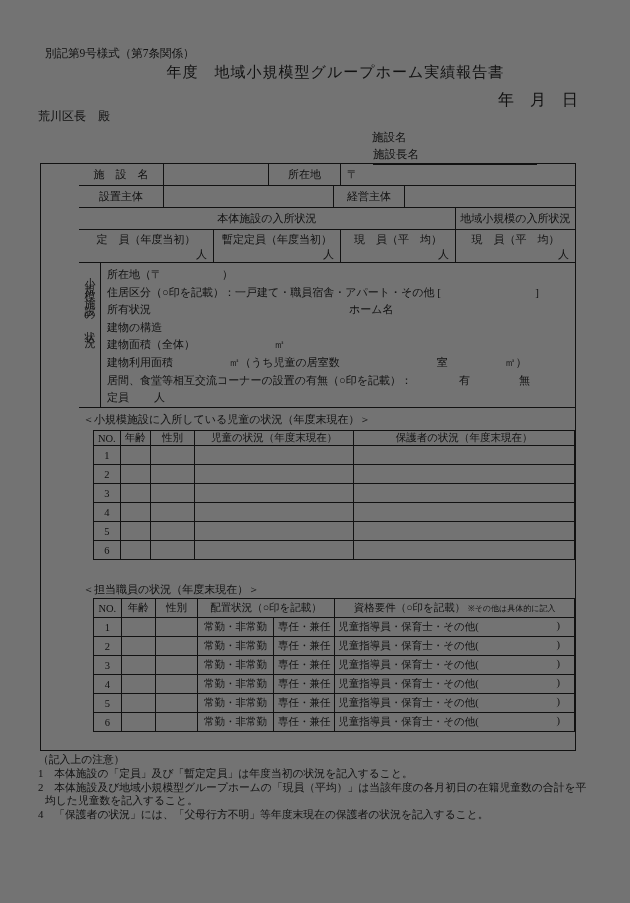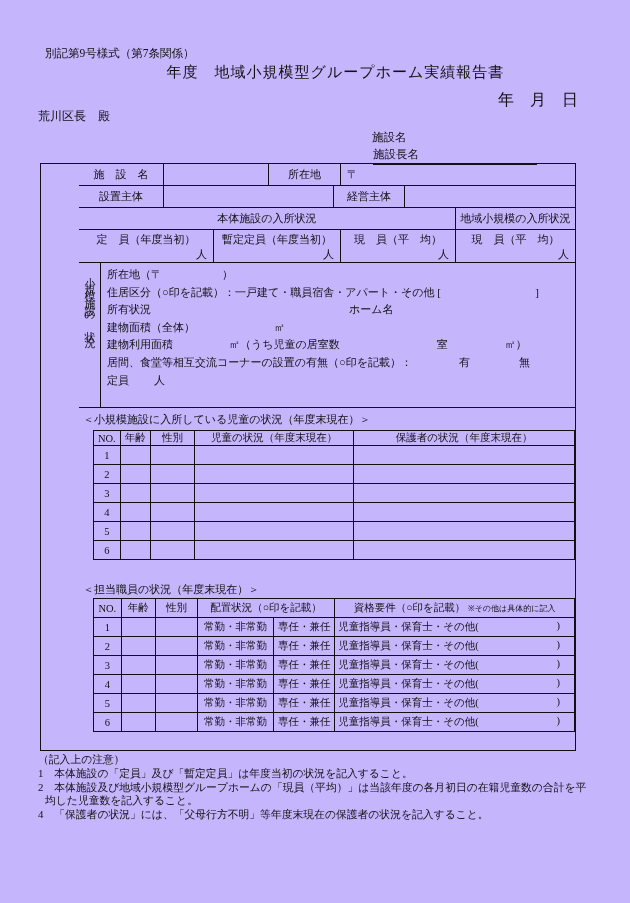--- a/index.html
+++ b/index.html
@@ -1,20 +1,20 @@
 <!DOCTYPE html>
 <html><head>
 <meta charset="utf-8">
 <style>
   * { margin: 0; padding: 0; box-sizing: border-box; }
   html, body { background: #e8e8e8; }
   .page {
     position: relative;
     width: 630px; height: 903px;
-    background: #c4b5fd;
+    background: #737373;
     color: #111;
     font-family: "Liberation Serif", "DejaVu Serif", serif;
     font-size: 11px;
     overflow: hidden;
   }
   
   .form-number { position: absolute; left: 45px; top: 46px; font-size: 11.5px; }
   .doc-title   { position: absolute; left: 0; top: 63px; width: 100%; text-align: center; font-size: 15px; letter-spacing: 1px; padding-left: 41px; }
   .date-line   { position: absolute; right: 52px; top: 90px; font-size: 16px; }
   .addressee   { position: absolute; left: 38px; top: 108px; font-size: 12px; }
@@ -140,20 +140,23 @@
         </div>
         <div class="sf-line">
           <span>住居区分（○印を記載）：一戸建て・職員宿舎・アパート・その他 [</span>
           <span class="push-right">]</span>
         </div>
         <div class="sf-line">
           <span>所有状況</span>
           <span class="ml198">ホーム名</span>
         </div>
         <div class="sf-line">
+          <span>建物の構造</span>
+        </div>
+        <div class="sf-line">
           <span>建物面積（全体）</span>
           <span class="ml79">㎡</span>
         </div>
         <div class="sf-line">
           <span>建物利用面積</span>
           <span class="ml101">㎡（うち児童の居室数</span>
           <span class="ml97">室</span>
           <span class="ml57">㎡）</span>
         </div>
         <div class="sf-line">

